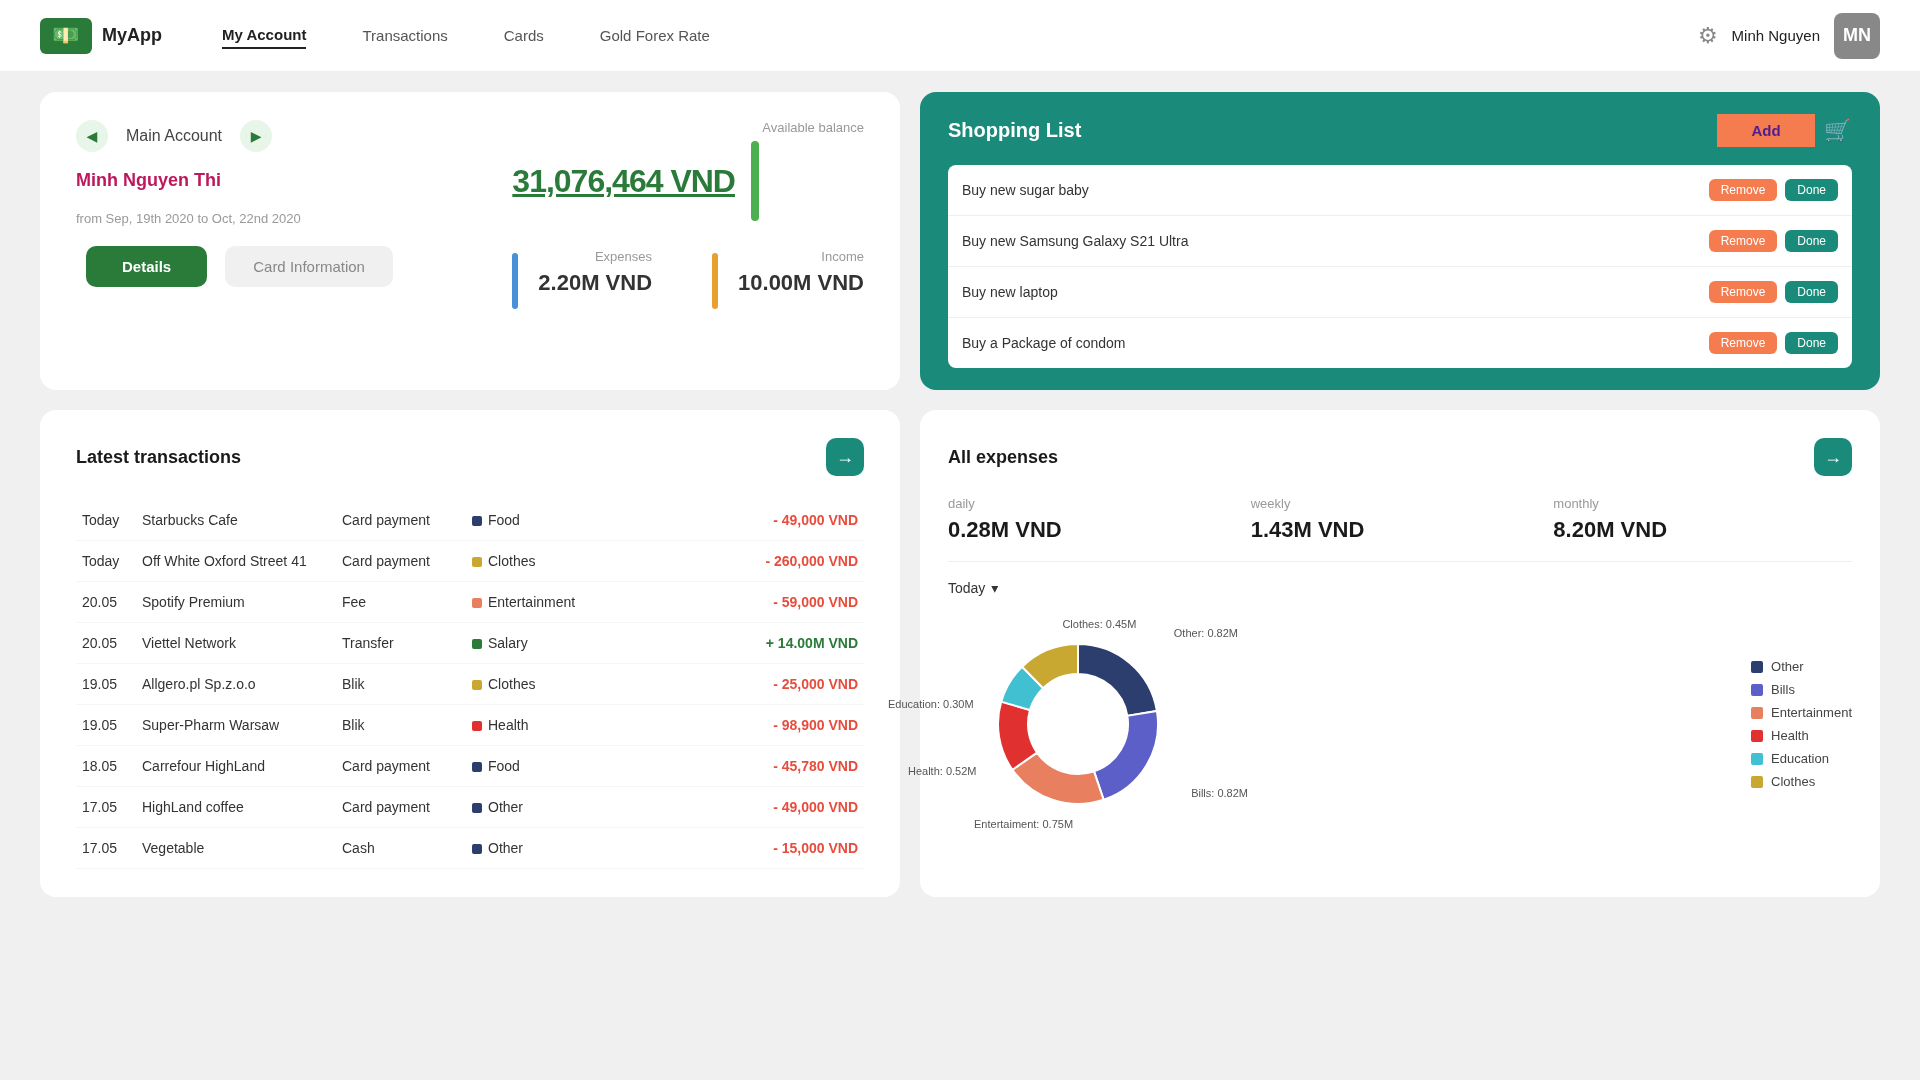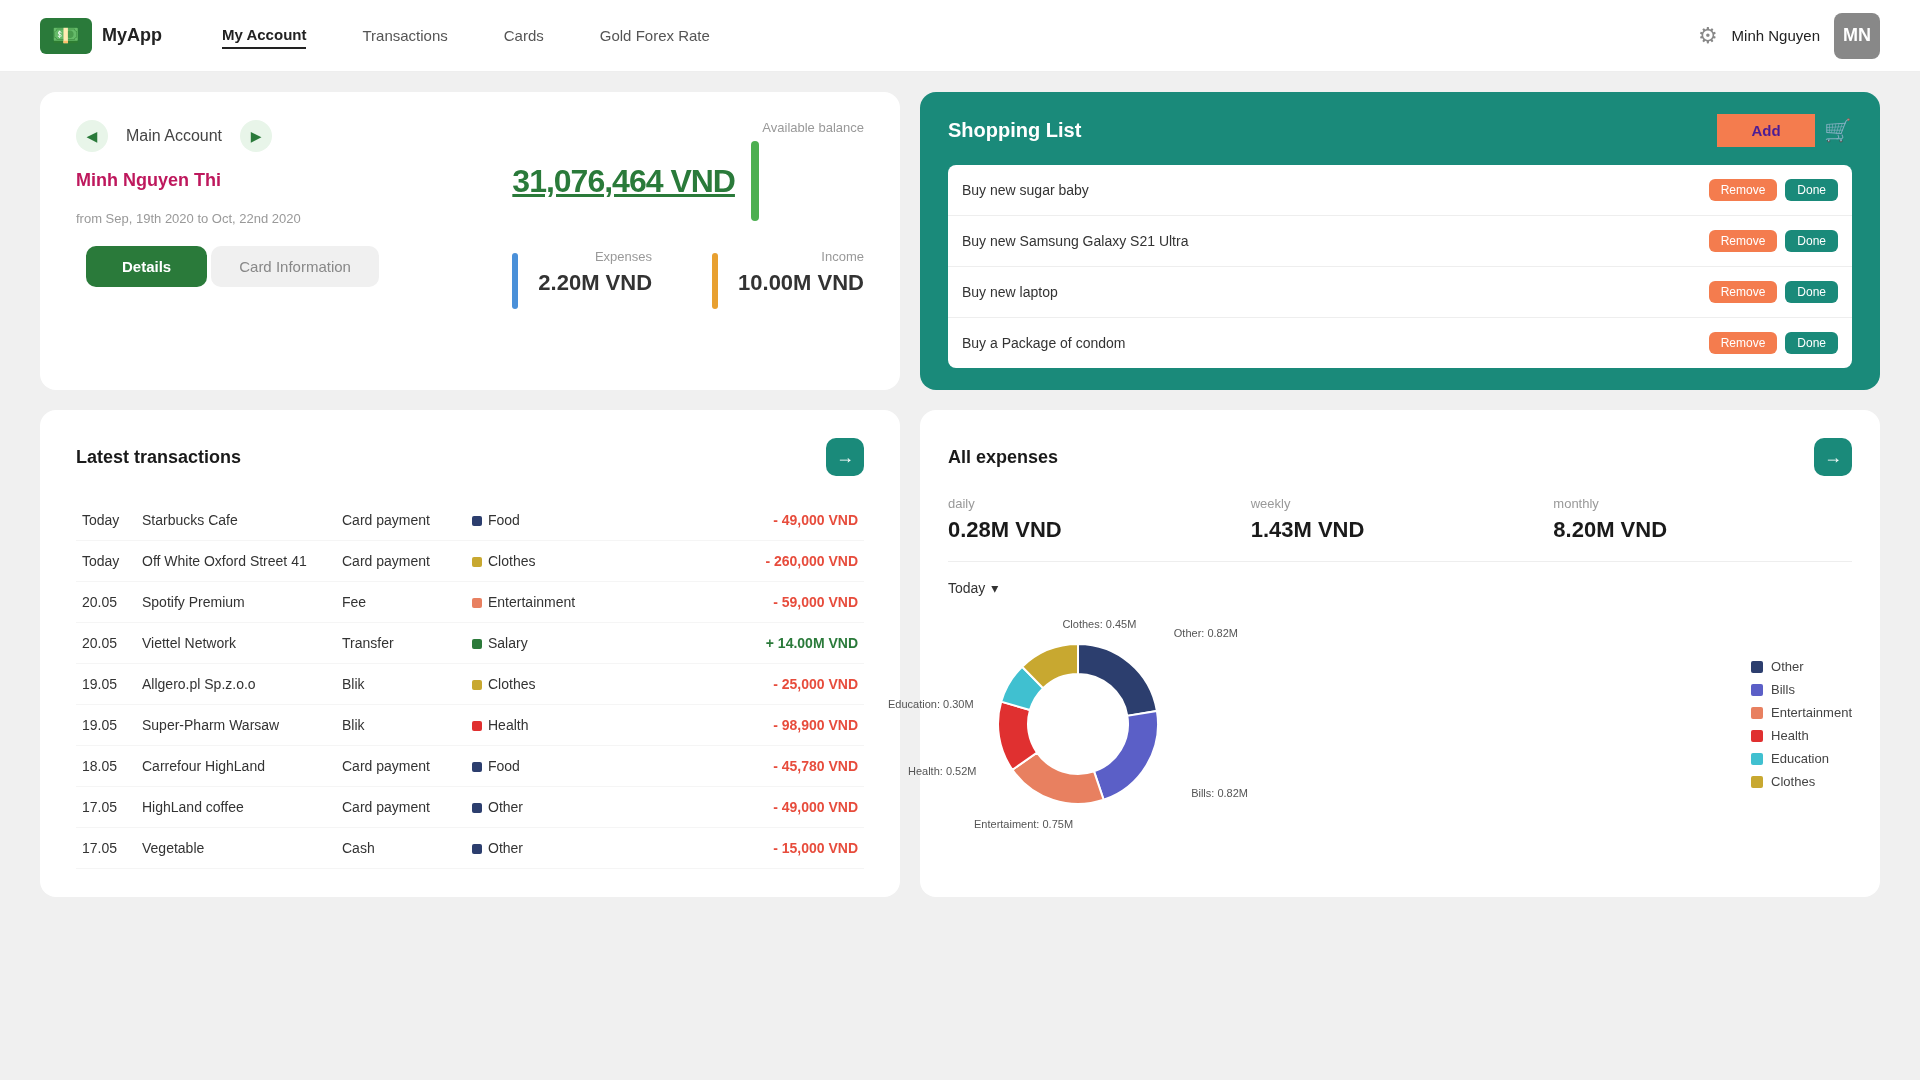--- a/index.html
+++ b/index.html
@@ -81,21 +81,21 @@
     }
     .nav-arrow {
       width: 32px; height: 32px; border-radius: 50%;
       background: #e8f5e9; border: none; cursor: pointer;
       display: flex; align-items: center; justify-content: center;
       font-size: 14px; color: #2a7a3a;
     }
     .account-name { font-size: 16px; color: #444; font-weight: 500; }
     .account-holder { font-size: 18px; font-weight: 700; color: #be185d; margin-bottom: 20px; }
     .account-period { font-size: 13px; color: #999; margin-bottom: 20px; }
-    .account-actions { display: flex; gap: 4px; margin-bottom: 0; padding-left: 10px; }
+    .account-actions { display: flex; gap: 18px; margin-bottom: 0; padding-left: 10px; }
     .btn-details {
       background: #2a7a3a; color: #fff;
       border: none; border-radius: 10px;
       padding: 12px 36px; font-size: 15px; font-weight: 600; cursor: pointer;
     }
     .btn-card-info {
       background: #f0f0f0; color: #888;
       border: none; border-radius: 10px;
       padding: 12px 28px; font-size: 15px; cursor: pointer;
     }

